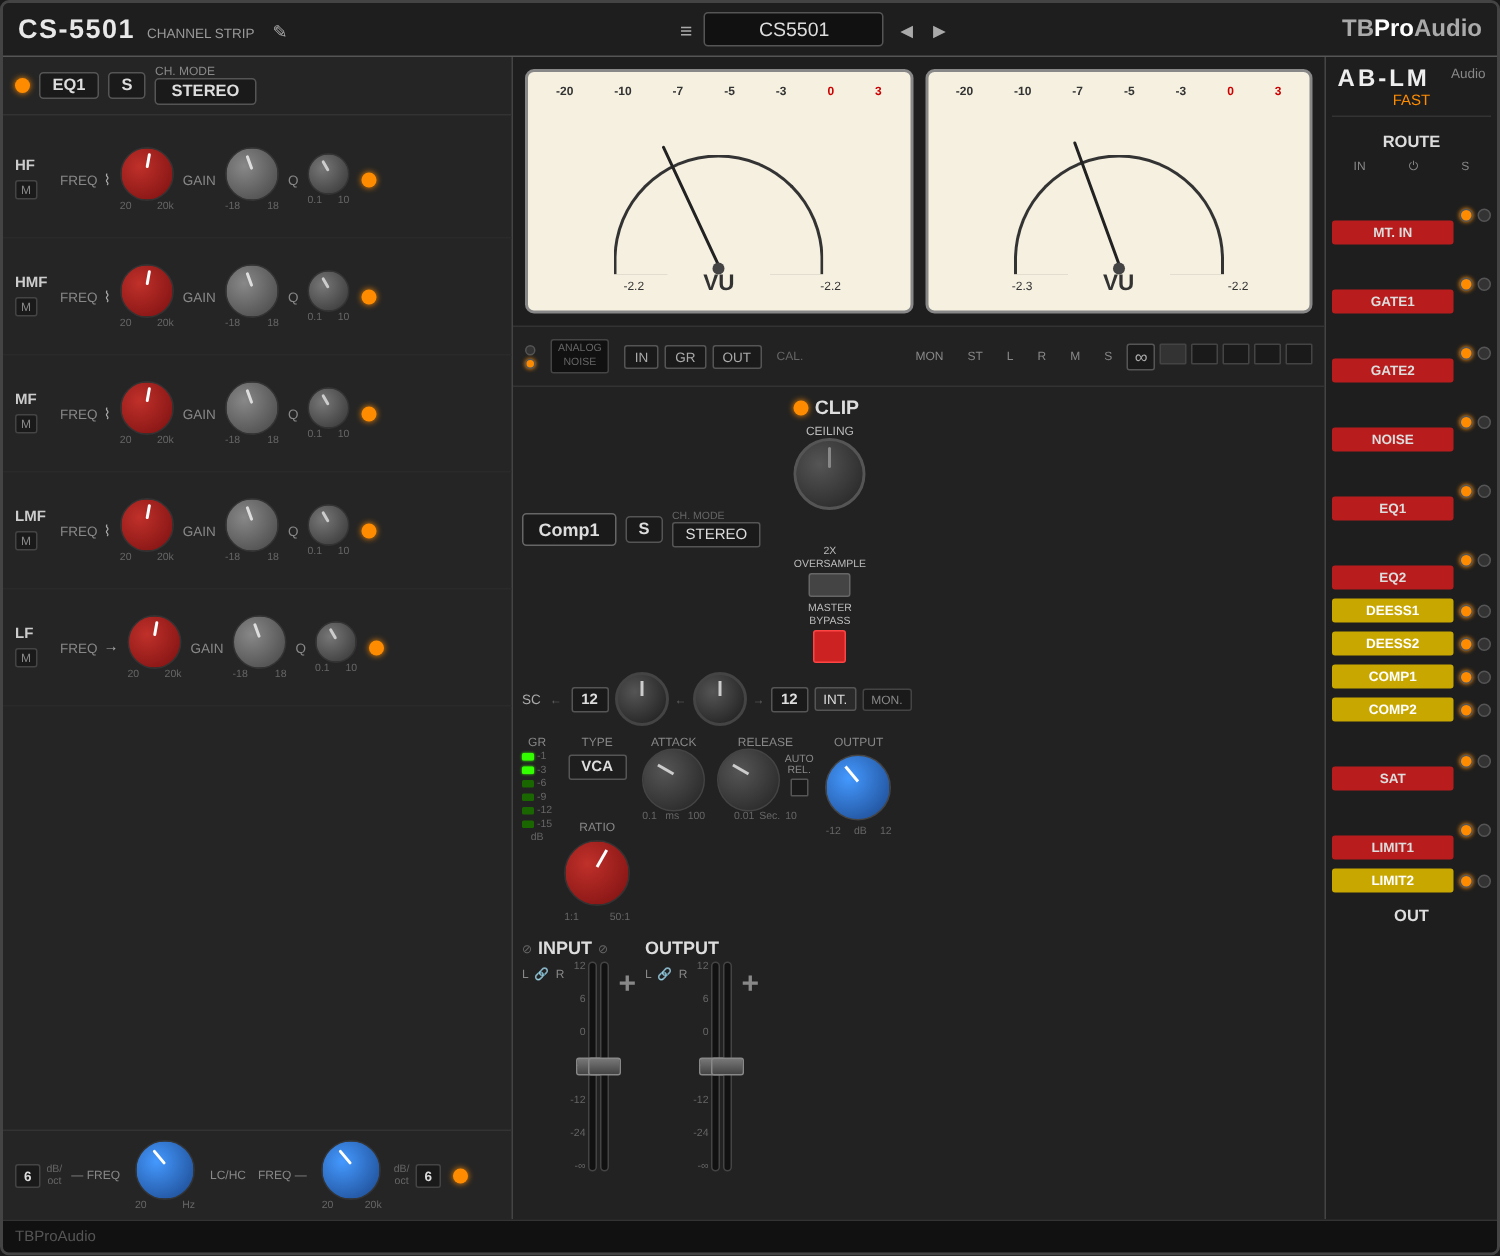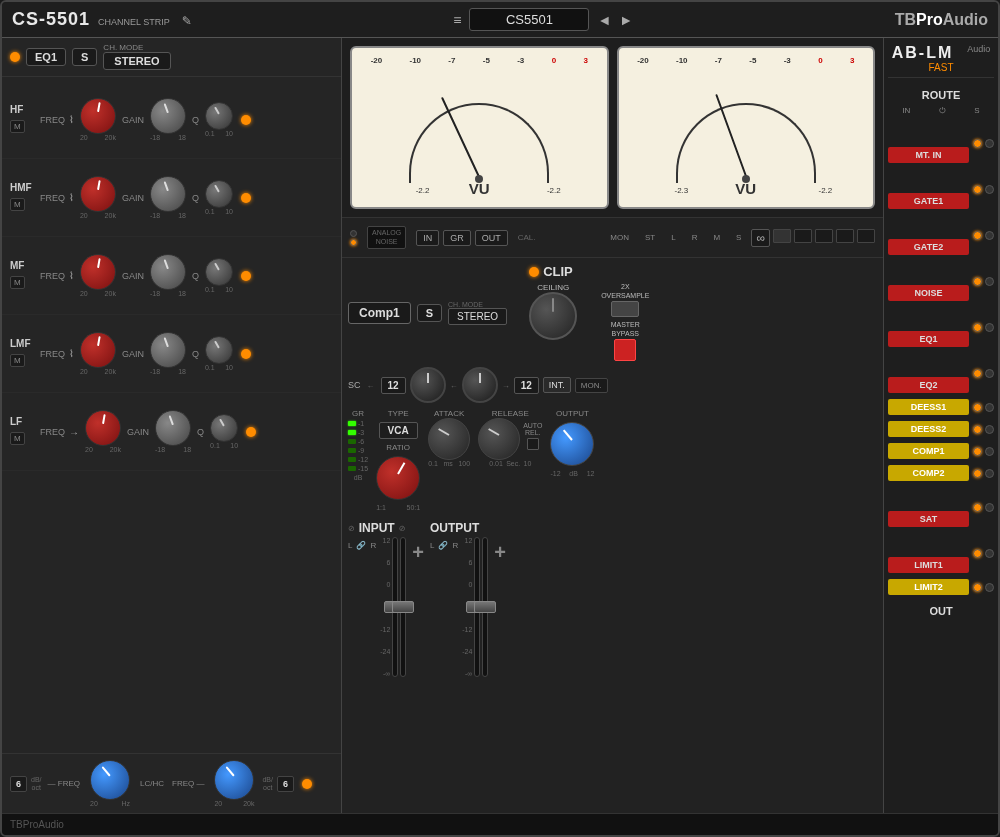--- a/index.html
+++ b/index.html
@@ -1087,21 +1087,21 @@
           <div class="ch-mode-group">
             <span style="color:#666;font-size:7px;">CH. MODE</span>
             <button class="btn-stereo-comp">STEREO</button>
           </div>
 
           <div style="margin-left:16px;display:flex;flex-direction:column;align-items:flex-start;gap:4px;">
             <div style="display:flex;align-items:center;gap:4px;">
               <div class="led-dot"></div>
               <span style="color:#ddd;font-size:13px;font-weight:bold;">CLIP</span>
             </div>
-            <div style="display:flex;align-items:flex-start;gap:24px;">
+            <div style="display:flex;align-items:center;gap:24px;flex-direction:column;">
               <div style="display:flex;flex-direction:column;align-items:center;">
                 <span style="color:#bbb;font-size:8px;">CEILING</span>
                 <div class="knob-large-dark"></div>
               </div>
               <div style="display:flex;flex-direction:column;align-items:center;gap:4px;">
                 <div style="display:flex;flex-direction:column;align-items:center;gap:2px;">
                   <span style="color:#bbb;font-size:7px;text-align:center;">2X</span>
                   <span style="color:#bbb;font-size:7px;text-align:center;">OVERSAMPLE</span>
                   <div style="width:28px;height:16px;background:#444;border:1px solid #666;border-radius:2px;"></div>
                 </div>
@@ -1158,21 +1158,21 @@
                 <div class="gr-led"></div>
                 <span style="color:#666;font-size:7px;">-15</span>
               </div>
               <span style="color:#666;font-size:7px;text-align:center;">dB</span>
             </div>
           </div>
 
           <div style="display:flex;flex-direction:column;align-items:center;gap:4px;">
             <span style="color:#888;font-size:8px;">TYPE</span>
             <button class="type-btn">VCA</button>
-            <span style="color:#888;font-size:8px;">RATIO</span>
+            <span style="color:#888;font-size:8px;margin-top:23px;">RATIO</span>
             <div class="knob-ratio-red"></div>
             <div style="display:flex;justify-content:space-between;width:44px;color:#666;font-size:7px;">
               <span>1:1</span>
               <span>50:1</span>
             </div>
           </div>
 
           <div style="display:flex;flex-direction:column;align-items:center;">
             <span style="color:#888;font-size:8px;">ATTACK</span>
             <div class="attack-knob"></div>

